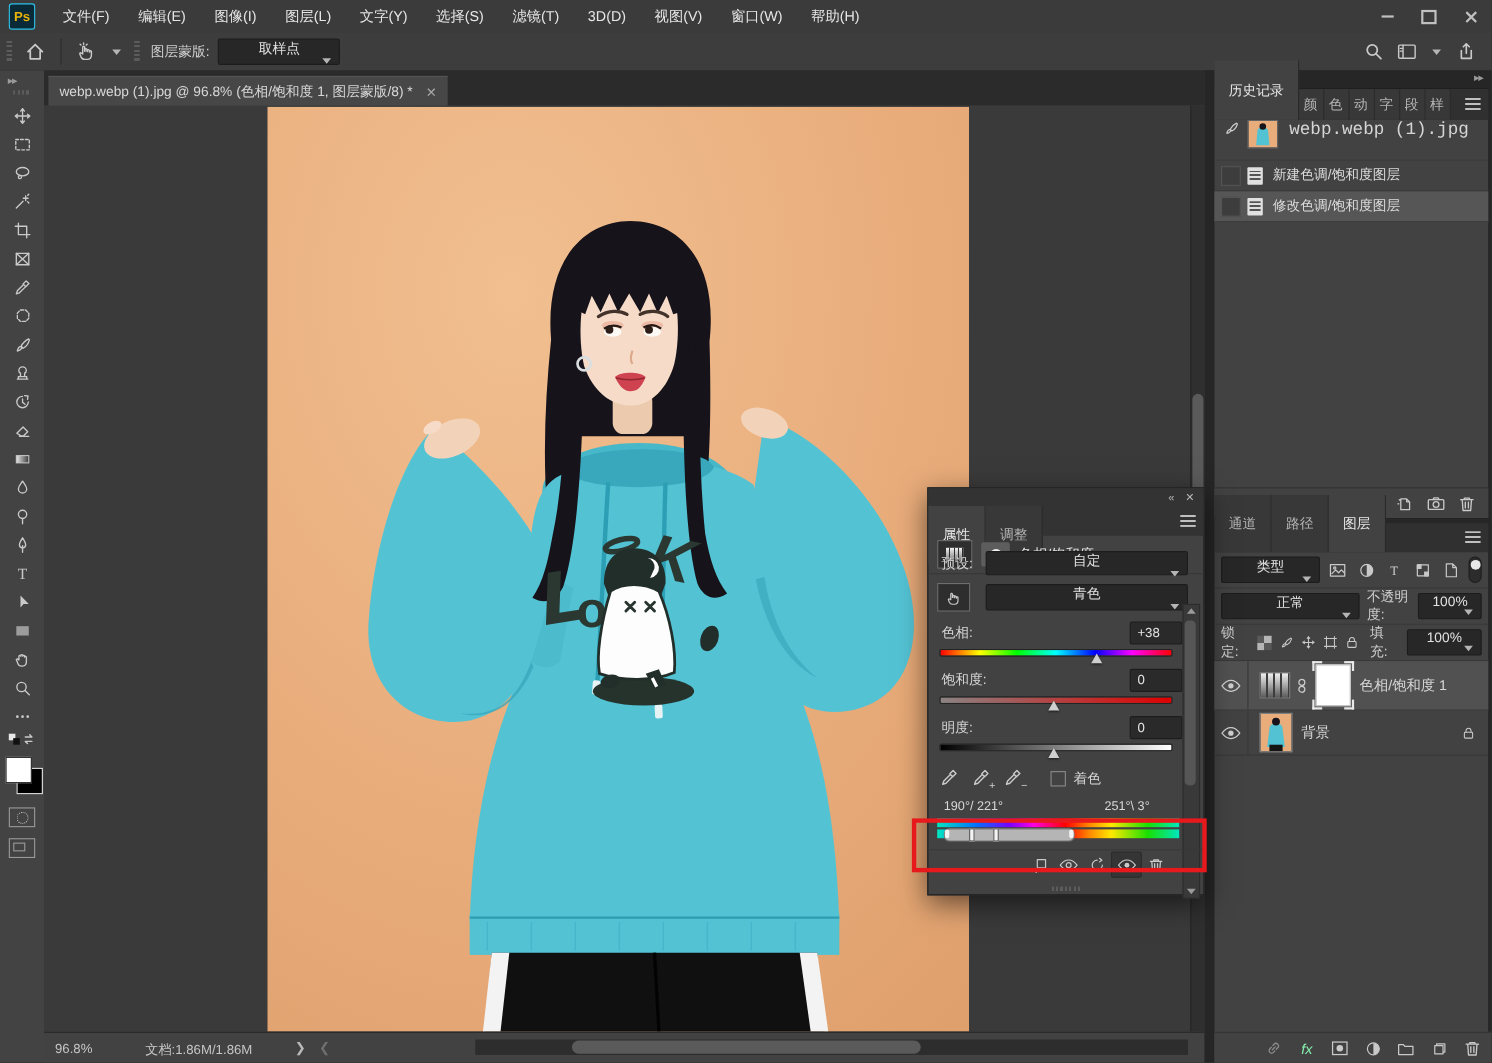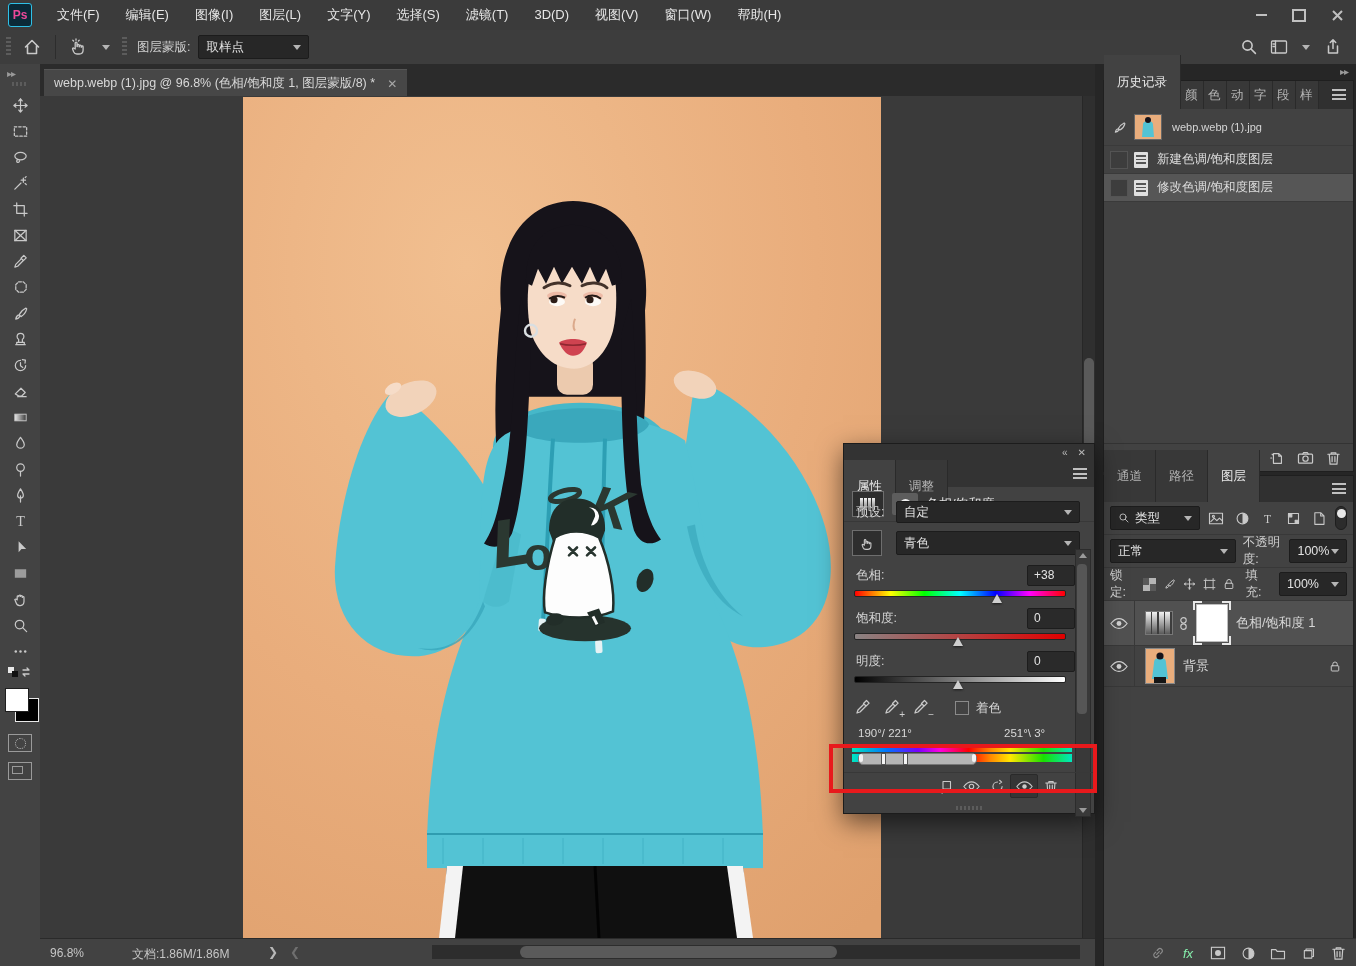--- a/index.html
+++ b/index.html
@@ -3,34 +3,34 @@
 <meta charset="utf-8">
 <style>
   html,body{margin:0;padding:0;background:#323232;width:1356px;height:966px;overflow:hidden;
     font-family:"Liberation Sans","DejaVu Sans",sans-serif;color:#d6d6d6;}
   #app{position:relative;width:1356px;height:966px;background:#3b3b3b;font-size:13px;}
   svg{display:block;}
   .icon-stroke{stroke:#c9c9c9;fill:none;stroke-width:1.3;stroke-linecap:round;stroke-linejoin:round;}
 
   
   #menubar{position:absolute;left:0;top:0;width:1356px;height:30px;background:#3b3b3b;border-bottom:1px solid #2a2a2a;display:flex;align-items:center;}
-  .pslogo{width:22px;height:22px;margin:0 12px 0 8px;background:#0b2a38;border:1px solid #2fc1e8;border-radius:3px;color:#ec4899;font-size:12px;font-weight:bold;display:flex;align-items:center;justify-content:center;}
+  .pslogo{width:22px;height:22px;margin:0 12px 0 8px;background:#0b2a38;border:1px solid #2fc1e8;border-radius:3px;color:#eab308;font-size:12px;font-weight:bold;display:flex;align-items:center;justify-content:center;}
   .menu-item{height:30px;line-height:30px;padding:0 13px;color:#e6e6e6;font-size:13px;cursor:default;}
   .winctl{margin-left:auto;display:flex;height:30px;align-items:center;}
   .wbtn{width:38px;height:26px;display:flex;align-items:center;justify-content:center;}
   .mini-bar{width:11px;height:2px;background:#c0c0c0;}
   .maxi-box{width:10px;height:9px;border:2px solid #c0c0c0;}
 
   
   #optionsbar{position:absolute;left:0;top:30px;width:1356px;height:34px;background:#3d3d3d;border-bottom:2px solid #272727;display:flex;align-items:center;}
   .grip{width:5px;height:20px;margin:0 6px;background:repeating-linear-gradient(180deg,#5c5c5c 0 2px,transparent 2px 4px);}
   .osep{width:1px;height:24px;background:#2d2d2d;margin:0 8px;}
   .obtn{width:30px;height:28px;display:flex;align-items:center;justify-content:center;border-radius:3px;}
   .olabel{font-size:12.5px;color:#cfcfcf;margin:0 8px 0 4px;}
-  .select{display:flex;align-items:center;background:#272727;border:1px solid #1c1c1c;border-radius:2px;height:22px;padding:0 7px;font-size:12.5px;color:#e2e2e2;}
+  .select{display:flex;align-items:center;background:#272727;border:1px solid #1c1c1c;border-radius:2px;height:22px;padding:0 7px;font-size:12.5px;color:#e2e2e2;flex-direction:column;}
   .cv{width:0;height:0;border-left:4px solid transparent;border-right:4px solid transparent;border-top:5px solid #b5b5b5;margin-left:8px;}
   .ob-right{margin-left:auto;display:flex;align-items:center;margin-right:8px;}
 
   
   #toolstrip{position:absolute;left:0;top:64px;width:40px;height:902px;background:#434343;border-right:1px solid #2e2e2e;}
   .ts-expand{font-size:10px;color:#9a9a9a;letter-spacing:-1px;padding:4px 0 0 7px;}
   .ts-grip{width:16px;height:4px;margin:3px auto 6px;background:repeating-linear-gradient(90deg,#5c5c5c 0 2px,transparent 2px 4px);}
   .tool{width:40px;height:26px;display:flex;align-items:center;justify-content:center;}
   .swatches{position:relative;width:40px;height:44px;margin-top:4px;}
   .sw-fg{position:absolute;left:5px;top:6px;width:22px;height:22px;background:#fff;border:1px solid #1f1f1f;z-index:2;}
@@ -68,21 +68,21 @@
   #history-panel{top:16px;height:390px;}
   #layers-panel{top:411px;height:491px;}
   .ptabs{position:relative;height:28px;background:#303030;display:flex;align-items:flex-end;}
   .ptab{height:28px;display:flex;align-items:center;padding:13px 13px;font-size:12.5px;color:#b5b5b5;background:#383838;border-right:1px solid #2a2a2a;}
   .ptab.active{background:#424242;color:#e8e8e8;}
   .ptab.clip{width:14px;padding:0 4px;overflow:hidden;white-space:nowrap;}
   .hamburger{position:absolute;right:7px;top:8px;width:14px;height:11px;background:repeating-linear-gradient(180deg,#c0c0c0 0 2px,transparent 2px 4.5px);}
   .hrow{display:flex;align-items:center;height:27px;border-bottom:1px solid #3a3a3a;font-size:12.5px;color:#dcdcdc;}
   .hrow.selected{background:#565656;}
   .hrow .chk{width:16px;height:16px;margin:0 6px;border:1px solid #545454;background:#3d3d3d;}
-  .snapshot-row{height:36px;border-bottom:1px solid #3a3a3a;display:flex;align-items:center;font-size:11px;}
+  .snapshot-row{height:36px;border-bottom:1px solid #3a3a3a;display:flex;align-items:flex-start;font-size:16px;font-family:Liberation Mono, monospace;}
   .snap-thumb{width:26px;height:24px;border:1px solid #666;margin-right:10px;}
   .doc-ic{width:14px;height:16px;background:#e0e0e0;margin-right:9px;position:relative;border-radius:1px;}
   .doc-ic:after{content:"";position:absolute;left:2px;top:3px;width:10px;height:10px;
     background:repeating-linear-gradient(180deg,#555 0 1.5px,transparent 1.5px 3.5px);}
   .pfoot{position:absolute;left:0;bottom:0;width:100%;height:27px;border-top:1px solid #333;display:flex;align-items:center;justify-content:flex-end;background:#424242;}
   .fbtn{width:28px;height:22px;display:flex;align-items:center;justify-content:center;}
 
   
   .lrow{display:flex;align-items:center;height:32px;border-bottom:1px solid #383838;font-size:12.5px;color:#d9d9d9;padding:0 6px;gap:7px;}
   .filter-select{width:96px;}

